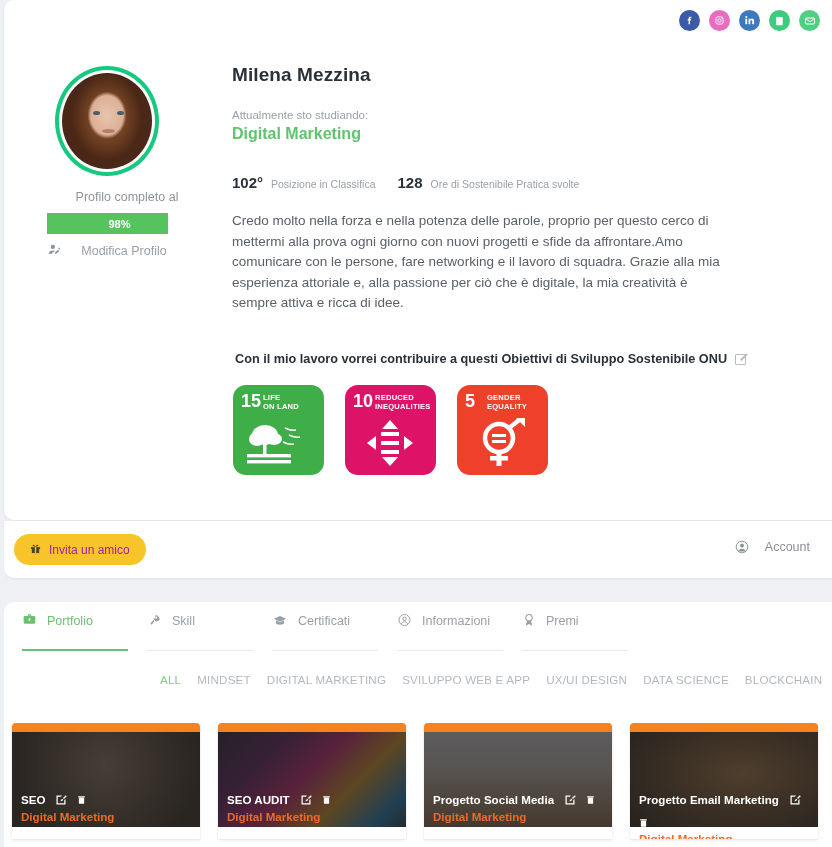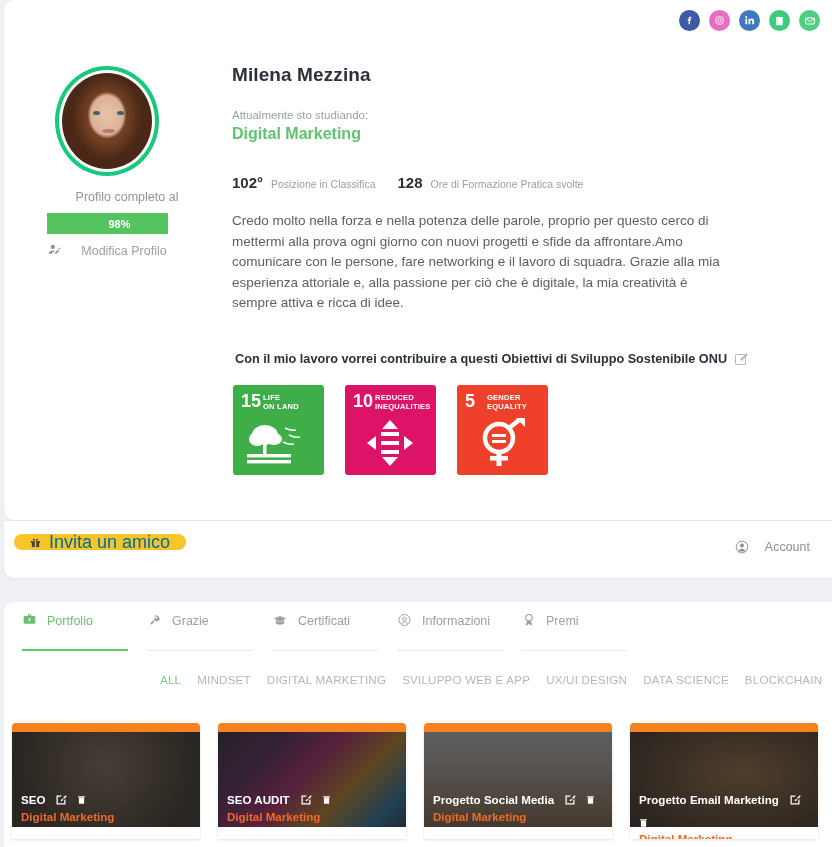--- a/index.html
+++ b/index.html
@@ -113,21 +113,21 @@
     position: relative; cursor: pointer;
   }
   .sq-edit::after {
     content: ""; position: absolute; right: -2px; top: -2px;
     width: 9px; height: 1.6px; background: #b6bbc1;
     transform: rotate(-45deg); transform-origin: right center;
   }
 
   .sdg-row { position: absolute; left: 229px; top: 385px; display: flex; gap: 21px; }
   .sdg {
-    width: 91px; height: 90px; border-radius: 3px;
+    width: 91px; height: 90px; border-radius: 13px;
     position: relative; color: #fff; overflow: hidden;
   }
   .sdg-num {
     position: absolute; left: 8px; top: 7px;
     font-size: 18px; font-weight: bold; line-height: 1;
   }
   .sdg-txt {
     position: absolute; left: 30px; top: 8px; right: 4px;
     font-size: 7.6px; font-weight: bold; line-height: 9.2px;
     letter-spacing: .2px; white-space: pre-line;
@@ -135,22 +135,22 @@
   .sdg-art { position: absolute; left: 0; right: 0; bottom: 7px; height: 50px; }
 
   
   .invite-bar {
     position: absolute; left: 4px; top: 521px; width: 836px; height: 57px;
     background: #fff; border-radius: 0 0 0 10px;
     box-shadow: 0 1px 3px rgba(0,0,0,.05);
   }
   .invite-btn {
     position: absolute; left: 14px; top: 534px;
-    height: 16px; padding: 0 16px; border: none; border-radius: 16px;
-    background: #f7c52a; color: #0369a1; font-size: 18px;
+    height: 31px; padding: 0 16px; border: none; border-radius: 16px;
+    background: #f7c52a; color: #a21caf; font-size: 12px;
     display: flex; align-items: center; gap: 8px; cursor: pointer;
     font-family: "Liberation Sans", sans-serif;
   }
   .account-link {
     position: absolute; right: 22px; top: 540px;
     display: flex; align-items: flex-start; gap: 16px;
     font-size: 12.5px; color: #8a9096; cursor: pointer;
   }
 
   
@@ -294,21 +294,21 @@
     </div>
 
     <div class="pname">Milena Mezzina</div>
     <div class="study-label">Attualmente sto studiando:</div>
     <div class="study-value">Digital Marketing</div>
 
     <div class="stats">
       <span class="stat-num">102°</span>
       <span class="stat-lbl">Posizione in Classifica</span>
       <span class="stat-num">128</span>
-      <span class="stat-lbl">Ore di Formazione Pratica svolte</span>
+      <span class="stat-lbl">Ore di Sostenibile Pratica svolte</span>
     </div>
 
     <div class="bio">Credo molto nella forza e nella potenza delle parole, proprio per questo cerco di mettermi alla prova ogni giorno con nuovi progetti e sfide da affrontare.Amo comunicare con le persone, fare networking e il lavoro di squadra.
 Grazie alla mia esperienza attoriale e, alla passione per ciò che è digitale, la mia creatività è sempre attiva e ricca di idee.</div>
 
     <div class="sdg-title">
       <span>Con il mio lavoro vorrei contribuire a questi Obiettivi di Sviluppo Sostenibile ONU</span>
       <span class="sq-edit"></span>
     </div>
 
@@ -400,21 +400,21 @@
       <span>Portfolio</span>
     </div>
     <div class="tab">
       <span>
         <svg width="15" height="14" viewBox="0 0 24 24" fill="#9aa0a7">
             <path d="M14 3c4 1 7 5 7 9l-6 3-4-4 3-6z"></path>
             <path d="M10 12l2 2-5 6-2-2z"></path>
             <circle cx="15" cy="8" r="1.6" fill="#fff"></circle>
           </svg>
       </span>
-      <span>Grazie</span>
+      <span>Skill</span>
     </div>
     <div class="tab">
       <span>
         <svg width="16" height="14" viewBox="0 0 24 24" fill="#9aa0a7">
             <path d="M12 5 1.5 10 12 15l10.5-5z"></path>
             <path d="M5 12.5V17c0 1.6 3.1 3 7 3s7-1.4 7-3v-4.5l-7 3.3z"></path>
           </svg>
       </span>
       <span>Certificati</span>
     </div>

